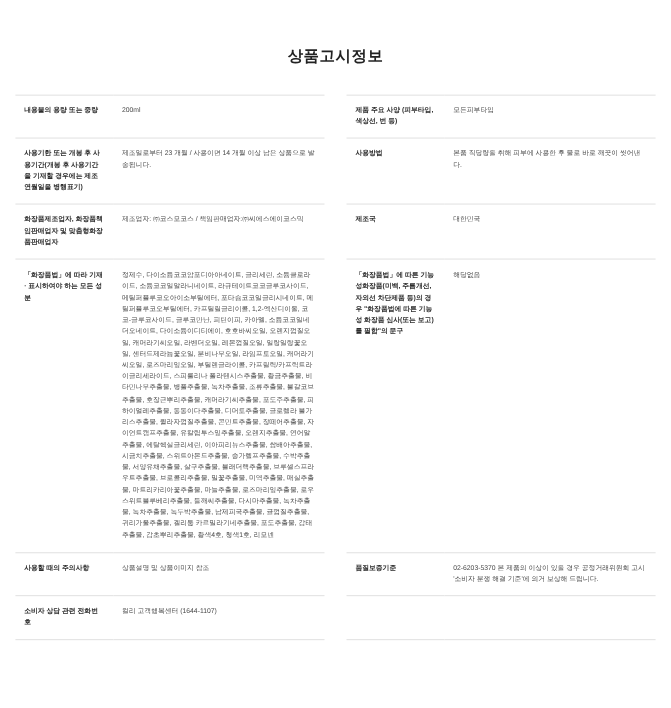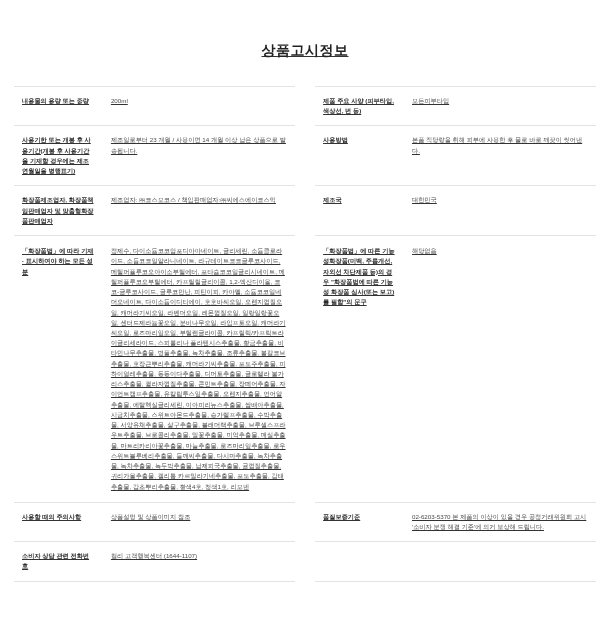--- a/index.html
+++ b/index.html
@@ -14,21 +14,20 @@
     color: #333333;
     -webkit-font-smoothing: antialiased;
   }
   .page {
     width: 610px;
     height: 644px;
     box-sizing: border-box;
     padding: 0;
     position: relative;
     overflow: hidden;
-    text-decoration: underline;
   }
   .page-title {
     text-align: center;
     font-size: 14px;
     font-weight: bold;
     color: #222222;
     letter-spacing: 0.5px;
     margin: 0;
     padding: 42px 0 26px 0;
   }

